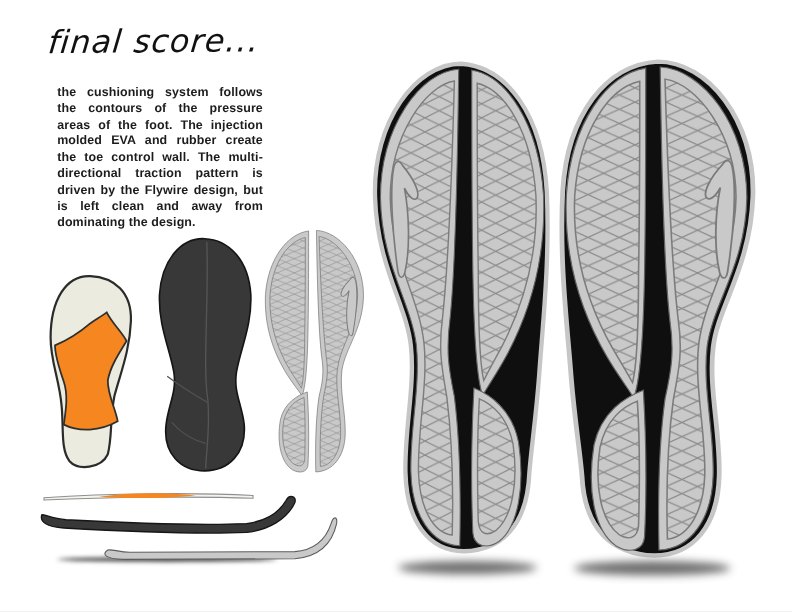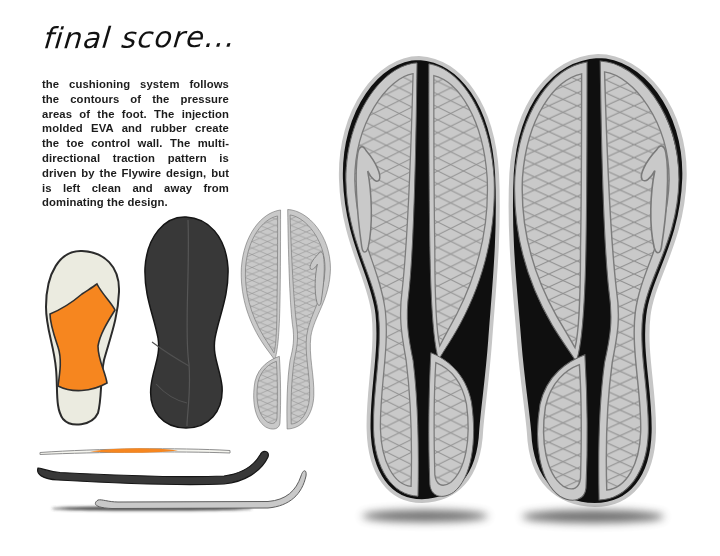--- a/index.html
+++ b/index.html
@@ -8,21 +8,21 @@
     background:var(--background,#ffffff);
     font-family:"Liberation Sans",sans-serif;
   }
   .title{
     position:absolute;left:44px;top:20px;width:300px;
     font-family:"DejaVu Sans",sans-serif;
     font-style:italic;font-weight:500;font-size:29px;color:#111;
     letter-spacing:1px;transform:skewX(-6deg) rotate(-0.5deg);
   }
   .body-text{
-    position:absolute;left:42px;top:77px;width:187px;
+    position:absolute;left:52px;top:77px;width:187px;
     font-size:11.3px;line-height:14.8px;font-weight:600;
     color:var(--text,#1c1c1c);text-align:justify;letter-spacing:0.1px;
   }
   svg.fig{position:absolute;overflow:visible;}
   .shadow-blob{
     position:absolute;background:#3d3d3d;border-radius:50%;
     filter:blur(4px);opacity:0.75;
   }
 </style>
 </head>

